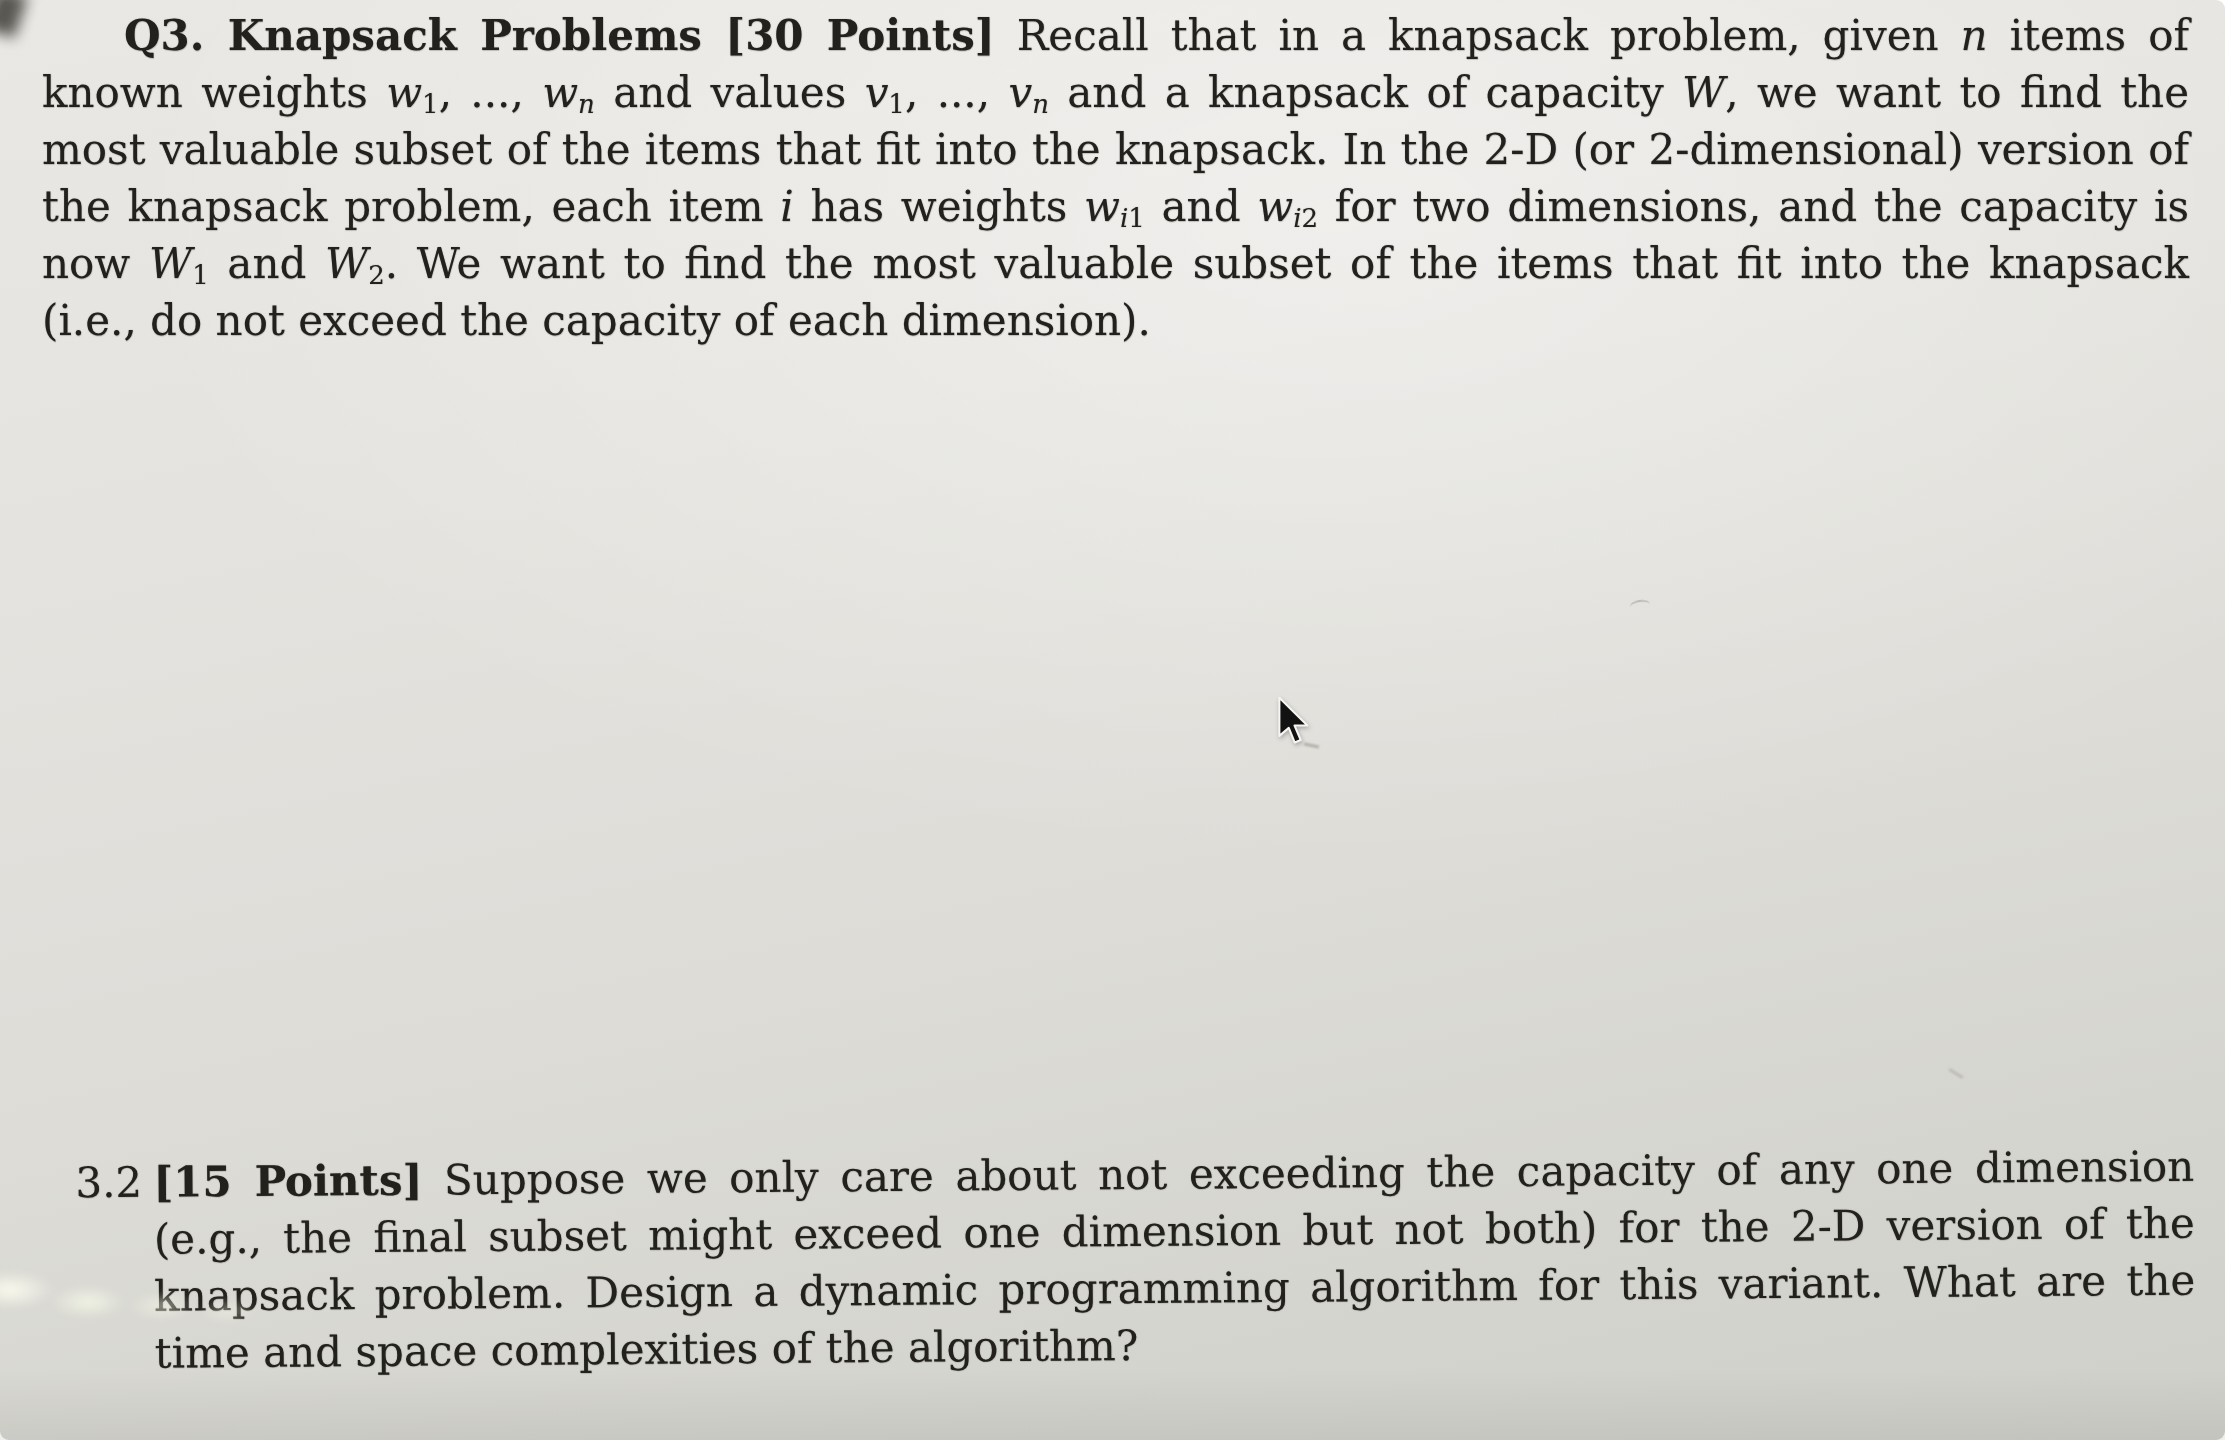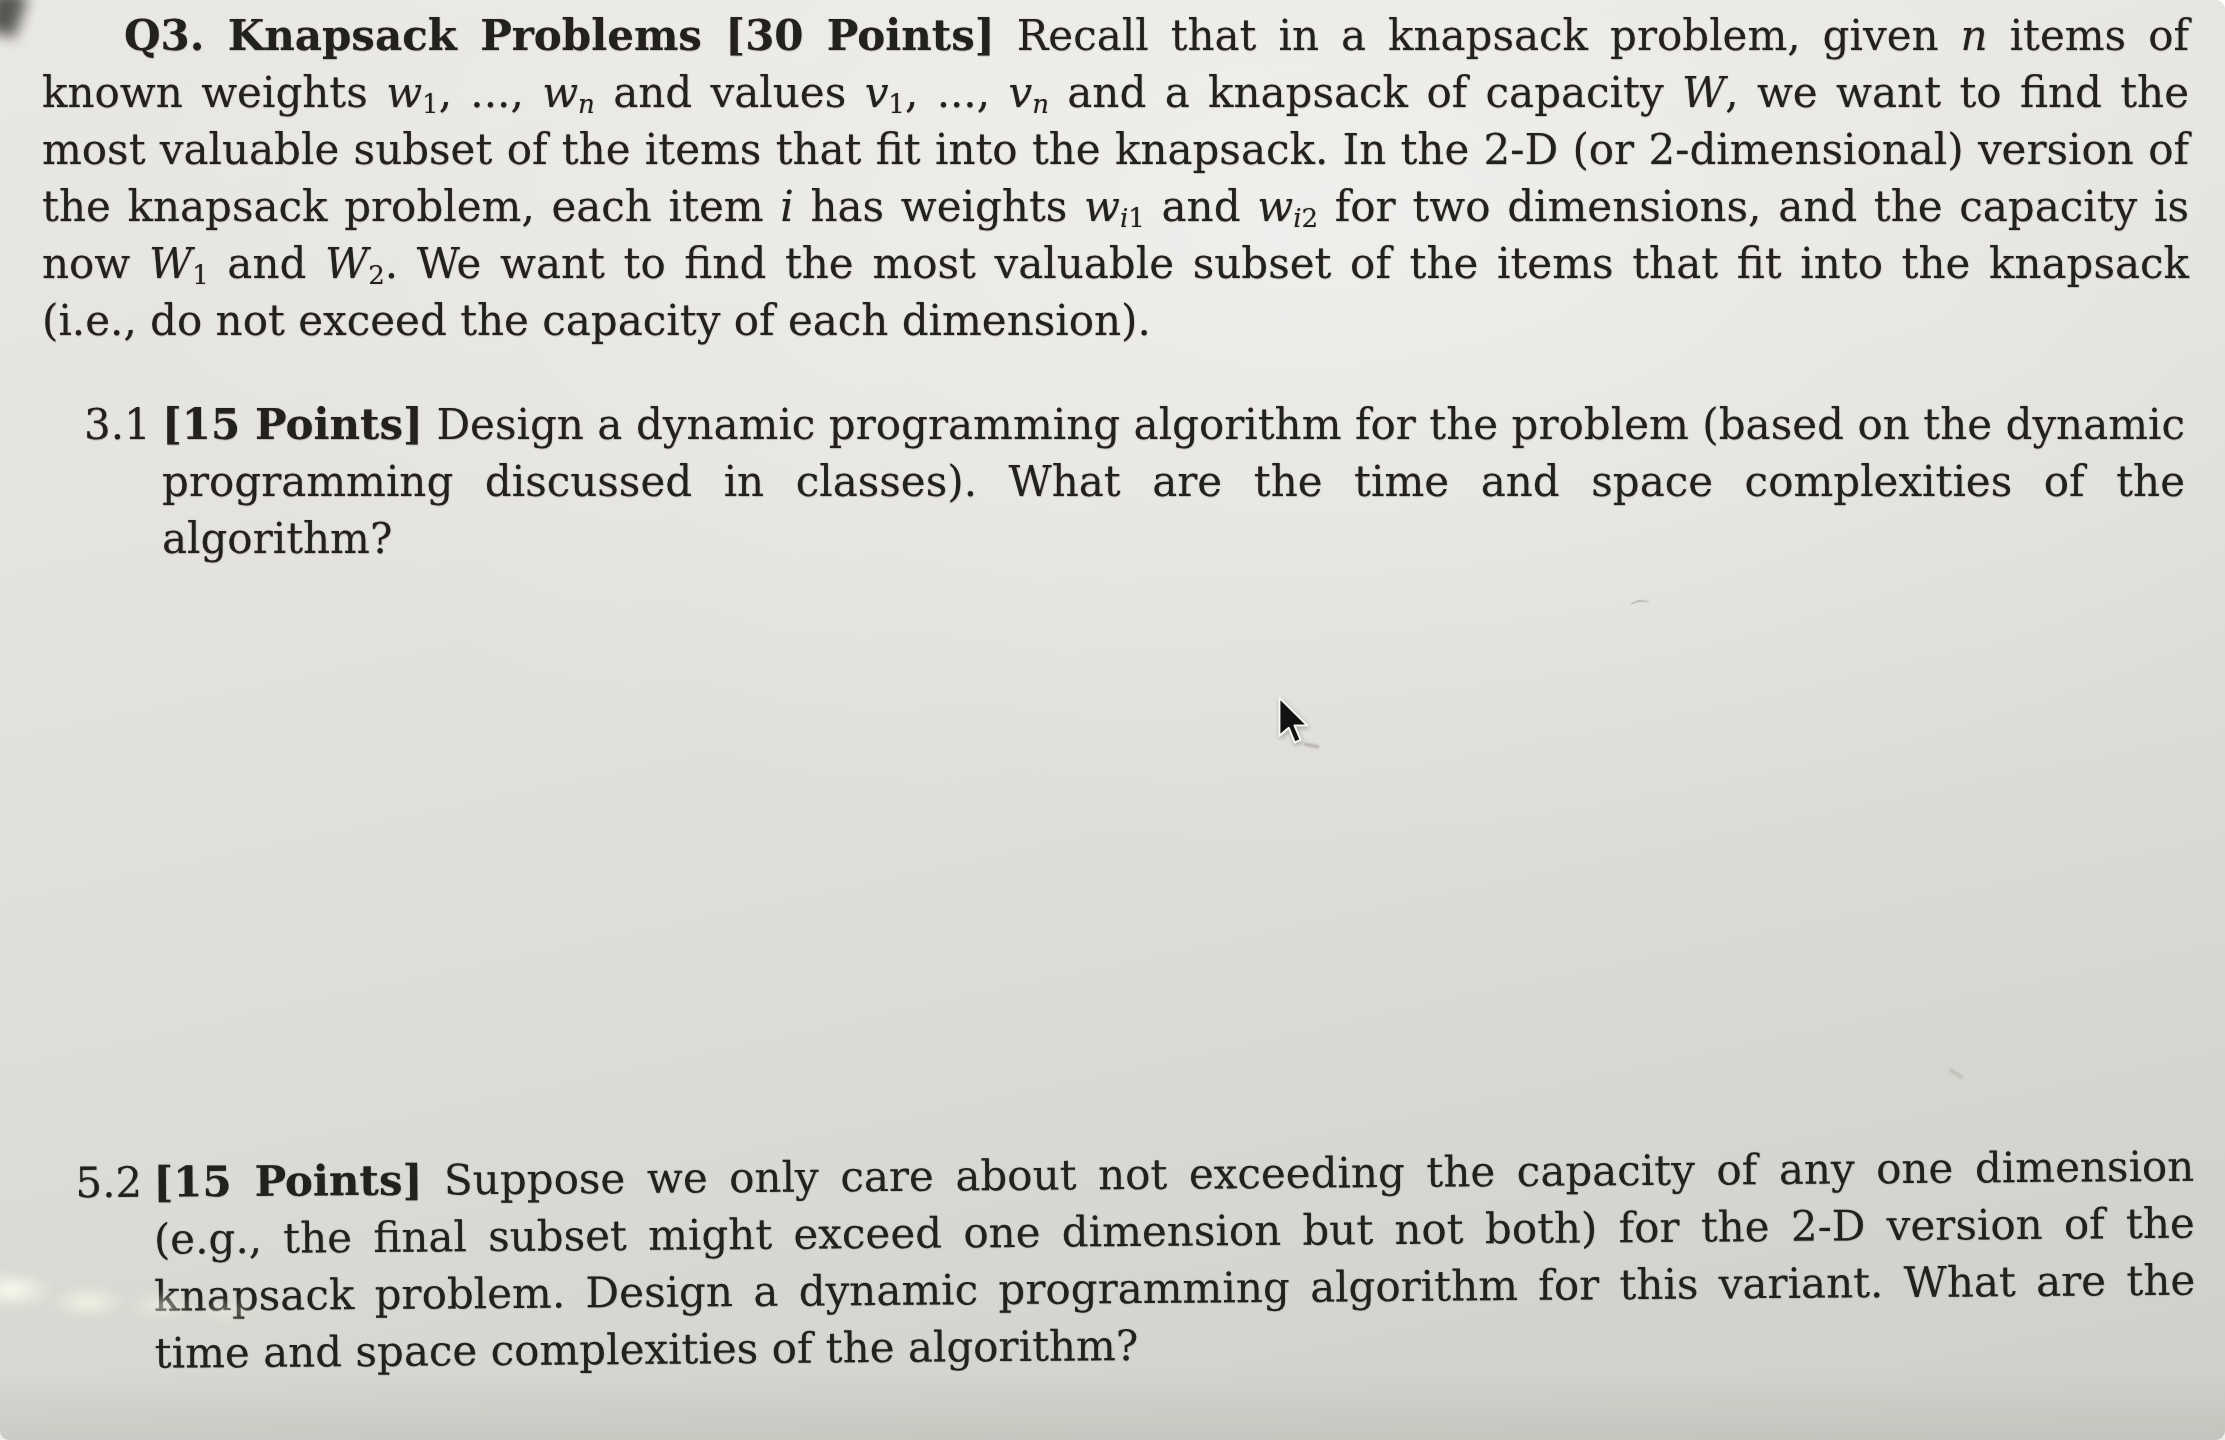--- a/index.html
+++ b/index.html
@@ -85,27 +85,23 @@
 </style>
 </head>
 <body>
 
 <div class="page">
 
   <div class="vignette"></div>
 
   <div class="textblock q3para"><span class="run-b ">Q3. Knapsack Problems [30 Points]</span><span class=""> Recall that in a knapsack problem, given </span><span class="run-i">n</span><span class=""> items of known weights </span><span class="run-i">w</span><sub class="run-sub ">1</sub><span class="">, ..., </span><span class="run-i">w</span><sub class="run-sub run-i">n</sub><span class=""> and values </span><span class="run-i">v</span><sub class="run-sub ">1</sub><span class="">, ..., </span><span class="run-i">v</span><sub class="run-sub run-i">n</sub><span class=""> and a knapsack of capacity </span><span class="run-i">W</span><span class="">, we want to find the most valuable subset of the items that fit into the knapsack.  In the 2-D (or 2-dimensional) version of the knapsack problem, each item </span><span class="run-i">i</span><span class=""> has weights </span><span class="run-i">w</span><sub class="run-sub run-i">i</sub><sub class="run-sub ">1</sub><span class=""> and </span><span class="run-i">w</span><sub class="run-sub run-i">i</sub><sub class="run-sub ">2</sub><span class=""> for two dimensions, and the capacity is now </span><span class="run-i">W</span><sub class="run-sub ">1</sub><span class=""> and </span><span class="run-i">W</span><sub class="run-sub ">2</sub><span class="">. We want to find the most valuable subset of the items that fit into the knapsack (i.e., do not exceed the capacity of each dimension).</span></div>
 
-  <div class="textblock subq sec31">
-    <div class="num">3.1</div>
-    <div class="body"><span class="run-b ">[15 Points]</span><span class=""> Design a dynamic programming algorithm for the problem (based on the dynamic programming discussed in classes).  What are the time and space complexities of the algorithm?</span></div>
-  </div>
 
   <div class="textblock subq sec32">
-    <div class="num">5.2</div>
+    <div class="num">3.2</div>
     <div class="body"><span class="run-b ">[15 Points]</span><span class=""> Suppose we only care about not exceeding the capacity of any one dimension (e.g., the final subset might exceed one dimension but not both) for the 2-D version of the knapsack problem. Design a dynamic programming algorithm for this variant.  What are the time and space complexities of the algorithm?</span></div>
   </div>
 
   <div class="corner-shadow"></div>
   <div class="glare"></div>
   <div class="smudge smudge-a"></div>
   <div class="smudge smudge-b"></div>
   <div class="smudge smudge-c"></div>
   <div class="bottom-shade"></div>
 

